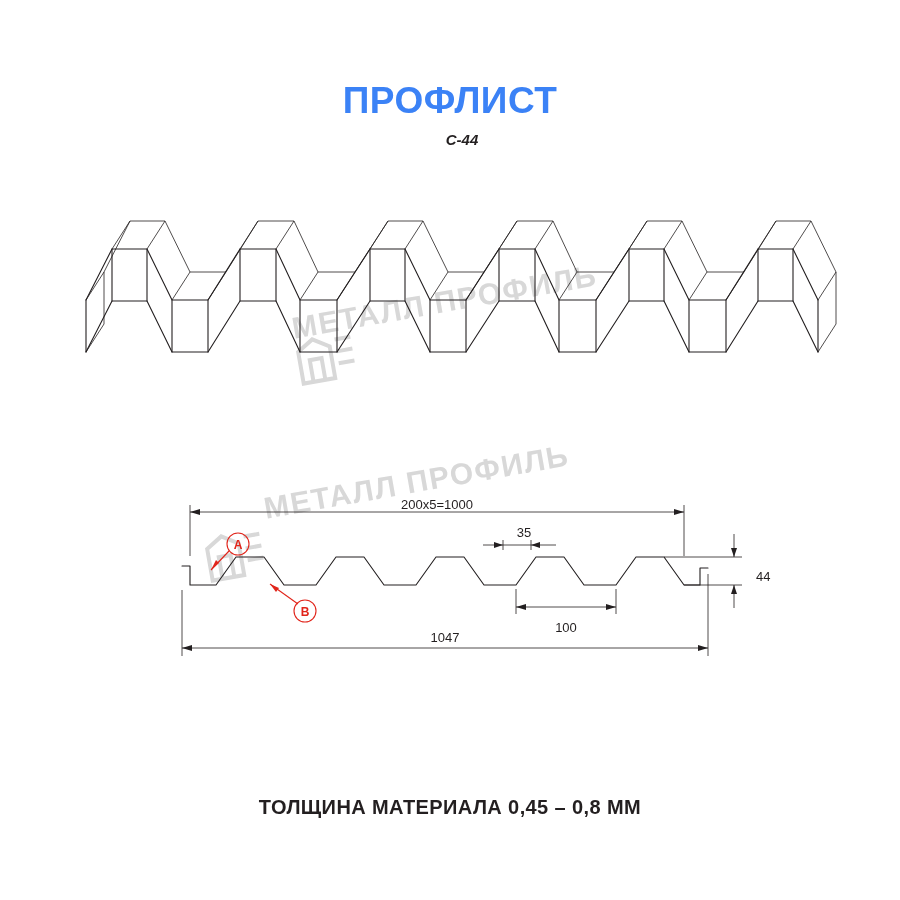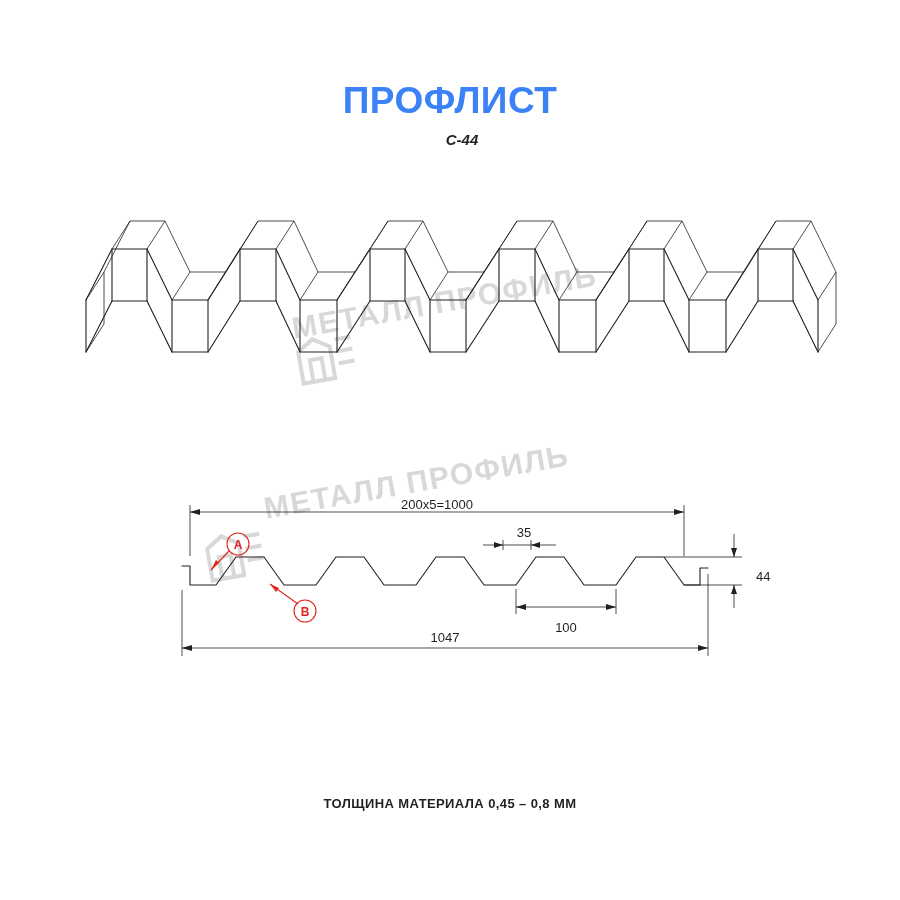--- a/index.html
+++ b/index.html
@@ -42,21 +42,21 @@
     color: #231f20;
     font-style: italic;
   }
   
   .footer-note {
     position: absolute;
     top: 796px;
     left: 0;
     width: 900px;
     text-align: center;
-    font-size: 13px;
+    font-size: 20px;
     font-weight: bold;
     letter-spacing: 0.4px;
     color: #231f20;
   }
   
   .wm {
     position: absolute;
     font-weight: bold;
     color: #d8d8d8;
     white-space: nowrap;

